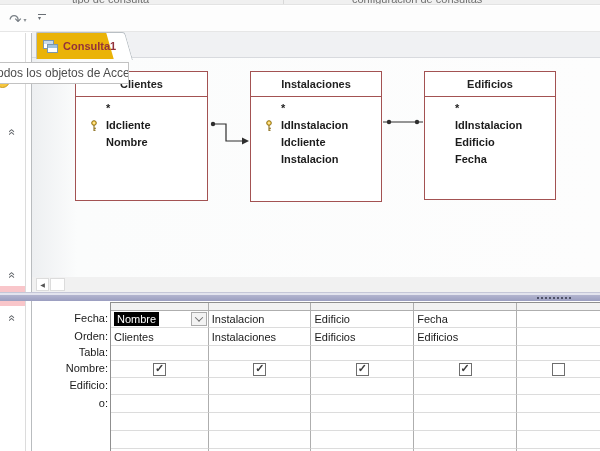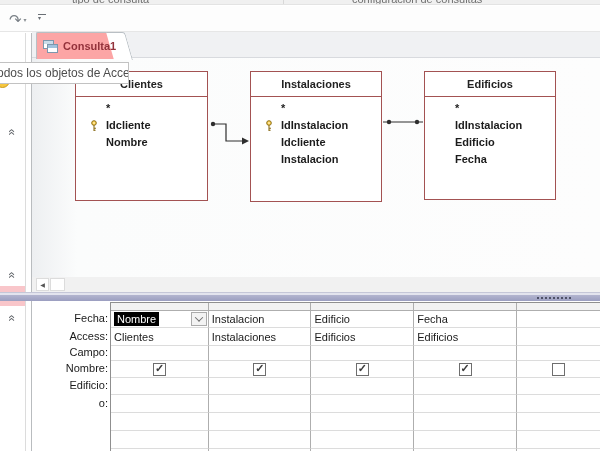--- a/index.html
+++ b/index.html
@@ -24,21 +24,21 @@
   .nav-strip { position:absolute; left:0; top:33px; width:26px; height:418px; background:#fff; border-right:1px solid #dcdcdc; }
   .nav-yellow { position:absolute; left:-5px; top:40px; width:15px; height:15px; border-radius:50%; background:#f6c73f; border:1px solid #c99a1e; }
   .nav-yellow .dot { position:absolute; left:5px; top:5px; font-size:5px; color:#5c4a10; }
   .nav-shutter { position:absolute; left:15px; top:40px; font-size:13px; font-weight:bold; color:#4a4a4a; cursor:default; }
   .chev-up { position:absolute; left:5px; width:14px; text-align:center; font-size:12px; color:#5f6368; transform:rotate(90deg); cursor:default; }
   .pink-block { position:absolute; left:0; top:253px; width:25px; height:20px; background:#f9c6ca; }
 
   
   .canvas-border { position:absolute; left:31px; top:33px; width:1px; height:418px; background:#b9bcbf; }
   .tab-bar { position:absolute; left:32px; top:32px; width:568px; height:26px; background:#f0f1f3; border-bottom:1px solid #d8dade; }
-  .doc-tab { position:absolute; left:36px; top:32px; width:82px; height:27px; background:#fca5a5; border-top:1px solid #b9bfc4; border-left:1px solid #b9bfc4; border-radius:2px 0 0 0; z-index:6; }
+  .doc-tab { position:absolute; left:36px; top:32px; width:82px; height:27px; background:#eab308; border-top:1px solid #b9bfc4; border-left:1px solid #b9bfc4; border-radius:2px 0 0 0; z-index:6; }
   .doc-tab::after { content:""; position:absolute; right:-11px; top:-1px; width:18px; height:27px; background:#fff; border-top:1px solid #b9bfc4; border-right:1px solid #b9bfc4; border-radius:0 3px 0 0; transform:skewX(16deg); }
   .doc-tab .inner { position:relative; z-index:2; display:flex; align-items:center; height:100%; padding-left:6px; }
   .tab-title { font-size:11px; font-weight:bold; color:#93323b; margin-left:5px; white-space:nowrap; }
   .query-icon { position:relative; width:15px; height:13px; }
   .query-icon .sheet { position:absolute; width:11px; height:9px; background:#fff; border:1px solid #7c97ad; }
   .query-icon .back { left:0; top:0; background:linear-gradient(#c9dbe9 0 3px, #fff 3px); }
   .query-icon .front { left:4px; top:4px; background:linear-gradient(#9fc2dd 0 3px, #fff 3px); }
 
   
   .top-pane { position:absolute; left:32px; top:58px; width:568px; height:220px; background:linear-gradient(to right, #edeff1 0px, #fbfcfc 45px, #fdfdfd 100%); }
@@ -188,22 +188,22 @@
 </div>
 
 <div class="splitter">
   <div class="dots"></div>
 </div>
 
 <div class="bottom-pane"></div>
 
 <div class="row-labels">
   <div class="row-label" style="top:8px;  height:17px; line-height:17px;">Fecha:</div>
-  <div class="row-label" style="top:25px; height:18px; line-height:18px;">Access:</div>
-  <div class="row-label" style="top:43px; height:15px; line-height:15px;">Campo:</div>
+  <div class="row-label" style="top:25px; height:18px; line-height:18px;">Orden:</div>
+  <div class="row-label" style="top:43px; height:15px; line-height:15px;">Tabla:</div>
   <div class="row-label" style="top:58px; height:17px; line-height:17px;">Nombre:</div>
   <div class="row-label" style="top:75px; height:17px; line-height:17px;">Edificio:</div>
   <div class="row-label" style="top:92px; height:18px; line-height:18px;">o:</div>
 </div>
 
 <div class="qbe">
   <div class="qbe-row qbe-head" style="height:8px;">
     <div class="qbe-cell c0"></div>
       <div class="qbe-cell c1"></div>
       <div class="qbe-cell c2"></div>

